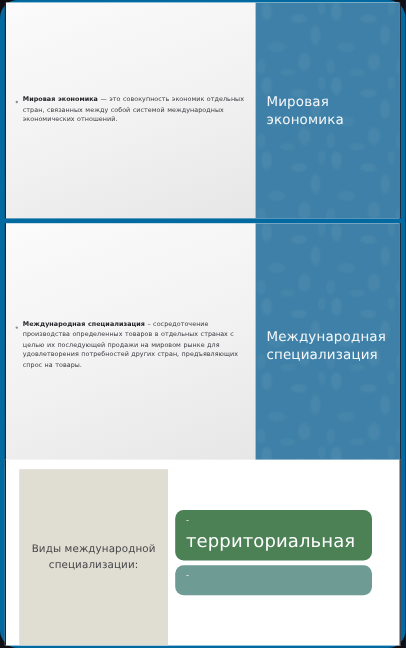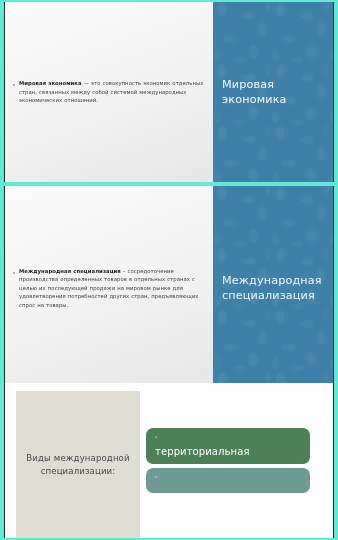--- a/index.html
+++ b/index.html
@@ -11,22 +11,23 @@
     width: 338px;
     height: 540px;
     overflow: hidden;
     font-family: "DejaVu Sans", sans-serif;
   }
 
   .deck {
     position: relative;
     width: 338px;
     height: 540px;
-    background: #5eead4;
-    box-sizing: border-box;
+    background: #0369a1;
+    box-sizing: border-box;
+    border-radius: 15px;
   }
 
   
   .slide {
     position: absolute;
     left: 4px;
     width: 330px;
     box-sizing: border-box;
     overflow: hidden;
     border-left: 1px solid #23242a;
@@ -152,21 +153,21 @@
     box-sizing: border-box;
     color: #ffffff;
   }
   .chip-dash {
     font-size: 7px;
     line-height: 1;
     margin-bottom: 5px;
     display: block;
   }
   .chip-label {
-    font-size: 10px;
+    font-size: 15px;
     line-height: 1.1;
     letter-spacing: 0.1px;
     display: block;
   }
   .chip-1 { background: #4c8156; }
   .chip-2 { background: #6e9b93; }
 
   
   .watermark {
     position: absolute;

